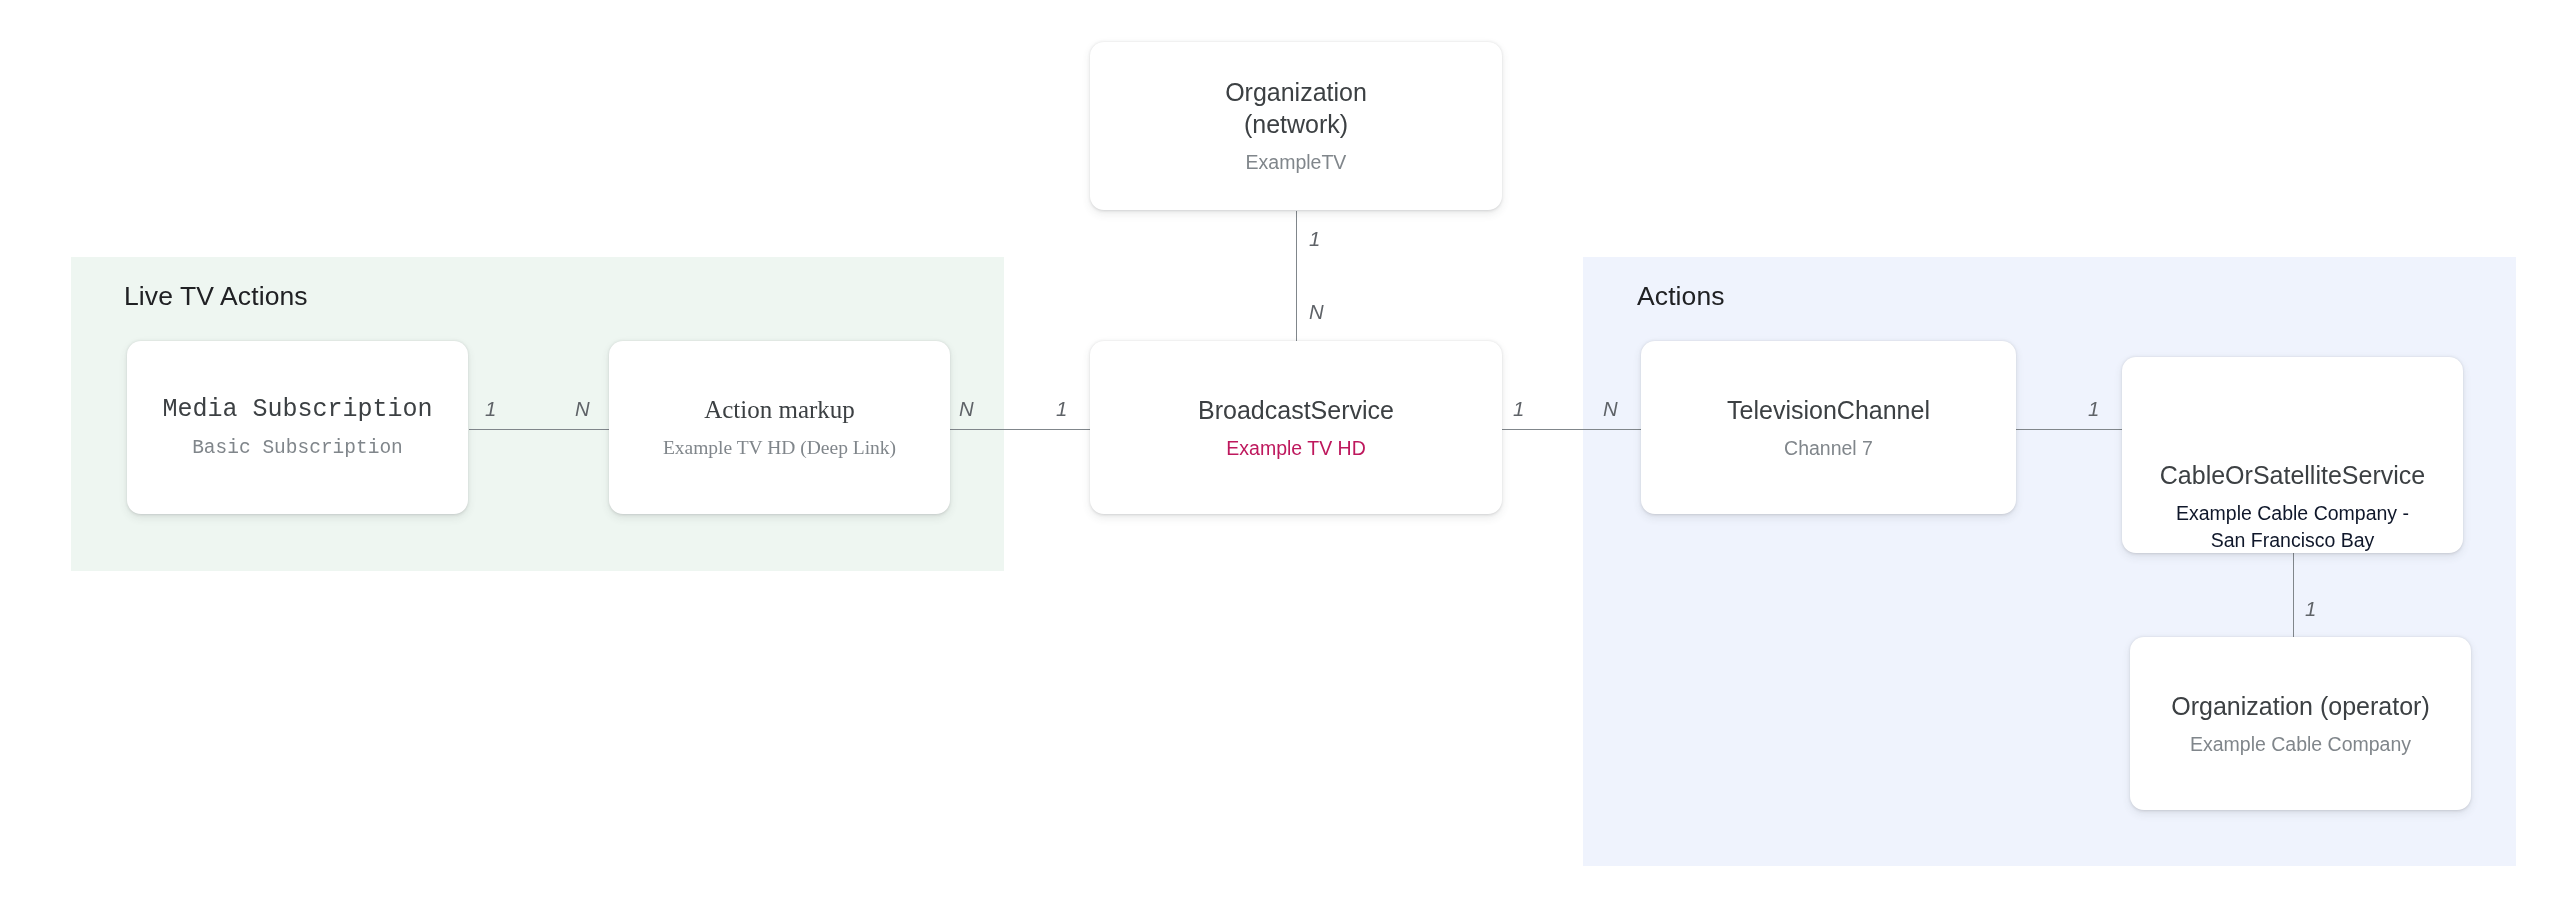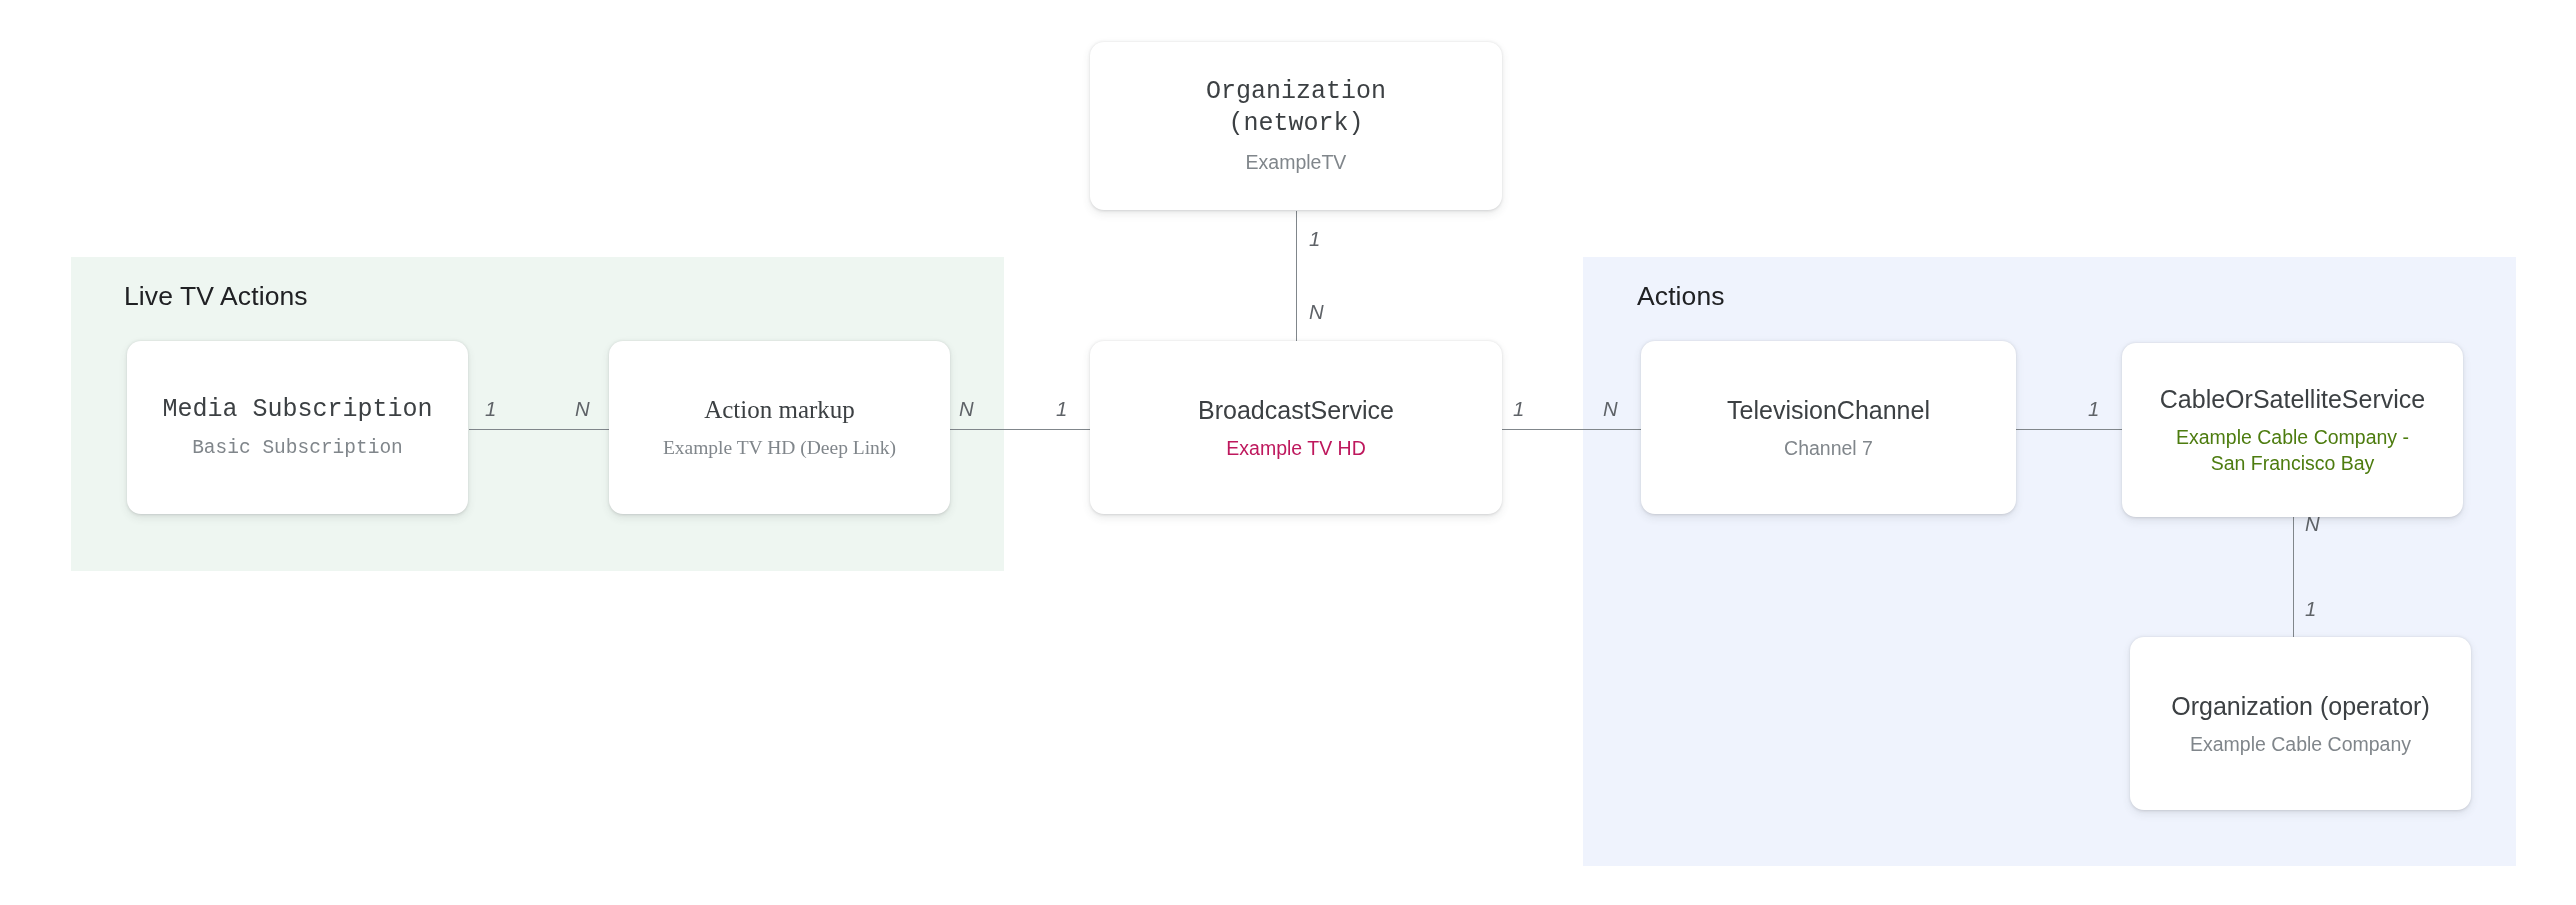--- a/index.html
+++ b/index.html
@@ -104,43 +104,43 @@
       <div class="card-label" style="left: 1603px; top: 398px; color: rgb(95, 99, 104);">N</div>
       <div class="edge-h" style="left: 1982px; top: 429px; width: 140px; border-top-color: rgb(128, 134, 139);"></div>
       <div class="card-label" style="left: 1991px; top: 398px; color: rgb(95, 99, 104);">N</div>
       <div class="card-label" style="left: 2088px; top: 398px; color: rgb(95, 99, 104);">1</div>
       <div class="edge-v" style="left: 2293px; top: 513px; height: 124px; border-left-color: rgb(128, 134, 139);"></div>
       <div class="card-label" style="left: 2305px; top: 513px; color: rgb(95, 99, 104);">N</div>
       <div class="card-label" style="left: 2305px; top: 598px; color: rgb(95, 99, 104);">1</div>
     </div>
   <div id="nodes-layer">
       <div class="node" style="left: 1090px; top: 42px; width: 412px; height: 168px;">
-        <div class="node-title" style="color: rgb(60, 64, 67); font-family: Liberation Mono, monospace;">Organization
+        <div class="node-title" style="color: rgb(60, 64, 67);">Organization
 (network)</div>
         <div class="node-sub" style="color: rgb(128, 134, 139);">ExampleTV</div>
       </div>
       <div class="node" style="left: 127px; top: 341px; width: 341px; height: 173px; font-family: Liberation Mono, monospace;">
         <div class="node-title" style="color: rgb(60, 64, 67);">Media Subscription</div>
         <div class="node-sub" style="color: rgb(128, 134, 139);">Basic Subscription</div>
       </div>
       <div class="node" style="left: 609px; top: 341px; width: 341px; height: 173px; font-family: Liberation Serif, serif;">
         <div class="node-title" style="color: rgb(60, 64, 67);">Action markup</div>
         <div class="node-sub" style="color: rgb(128, 134, 139);">Example TV HD (Deep Link)</div>
       </div>
       <div class="node" style="left: 1090px; top: 341px; width: 412px; height: 173px;">
         <div class="node-title" style="color: rgb(60, 64, 67);">BroadcastService</div>
         <div class="node-sub" style="color: #be185d;">Example TV HD</div>
       </div>
       <div class="node" style="left: 1641px; top: 341px; width: 375px; height: 173px;">
         <div class="node-title" style="color: rgb(60, 64, 67);">TelevisionChannel</div>
         <div class="node-sub" style="color: rgb(128, 134, 139);">Channel 7</div>
       </div>
-      <div class="node" style="left: 2122px; top: 343px; width: 341px; height: 174px;">
+      <div class="node" style="left: 2122px; top: 357px; width: 341px; height: 196px; justify-content: flex-end;">
         <div class="node-title" style="color: rgb(60, 64, 67);">CableOrSatelliteService</div>
-        <div class="node-sub" style="color: #4d7c0f;">Example Cable Company -
+        <div class="node-sub" style="color: #0f172a;">Example Cable Company -
 San Francisco Bay</div>
       </div>
       <div class="node" style="left: 2122px; top: 637px; width: 341px; height: 173px; margin-left: 8px;">
         <div class="node-title" style="color: rgb(60, 64, 67);">Organization (operator)</div>
         <div class="node-sub" style="color: rgb(128, 134, 139);">Example Cable Company</div>
       </div>
     </div>
 </div>
 
 

